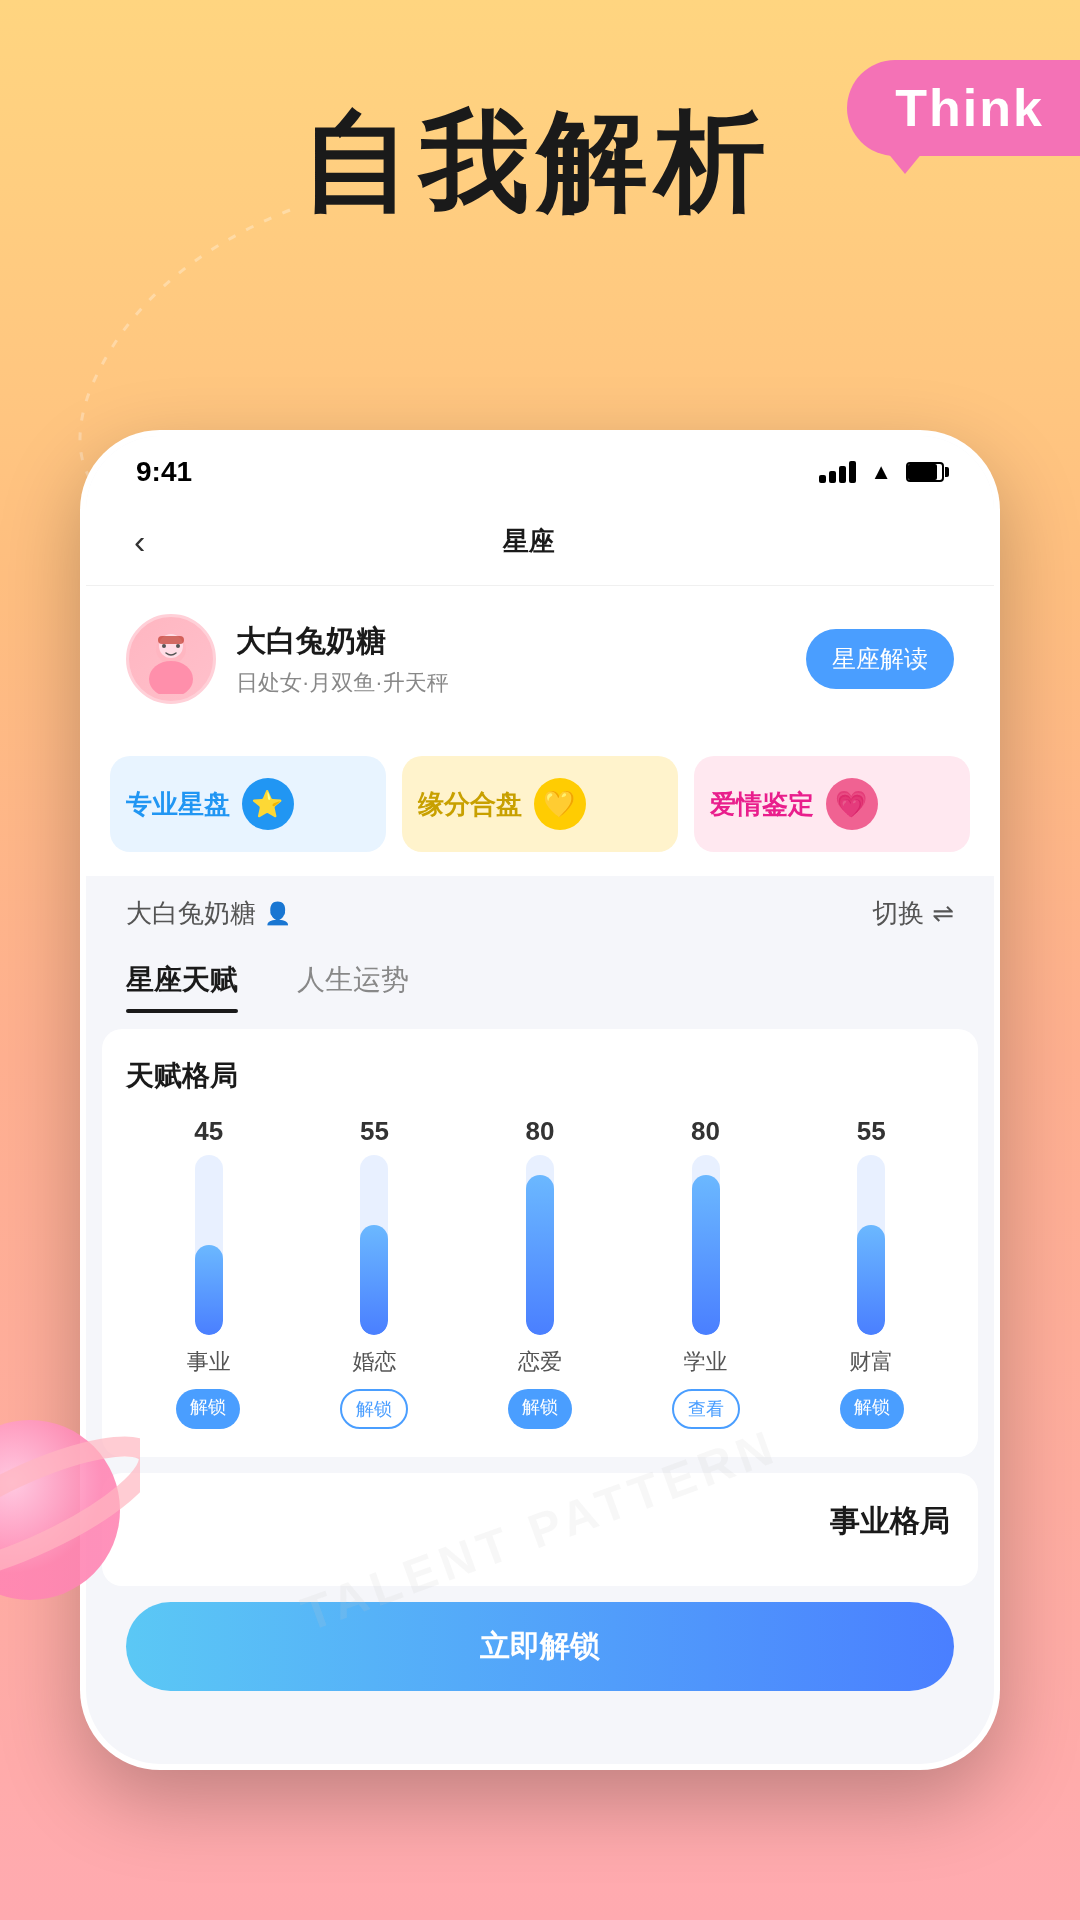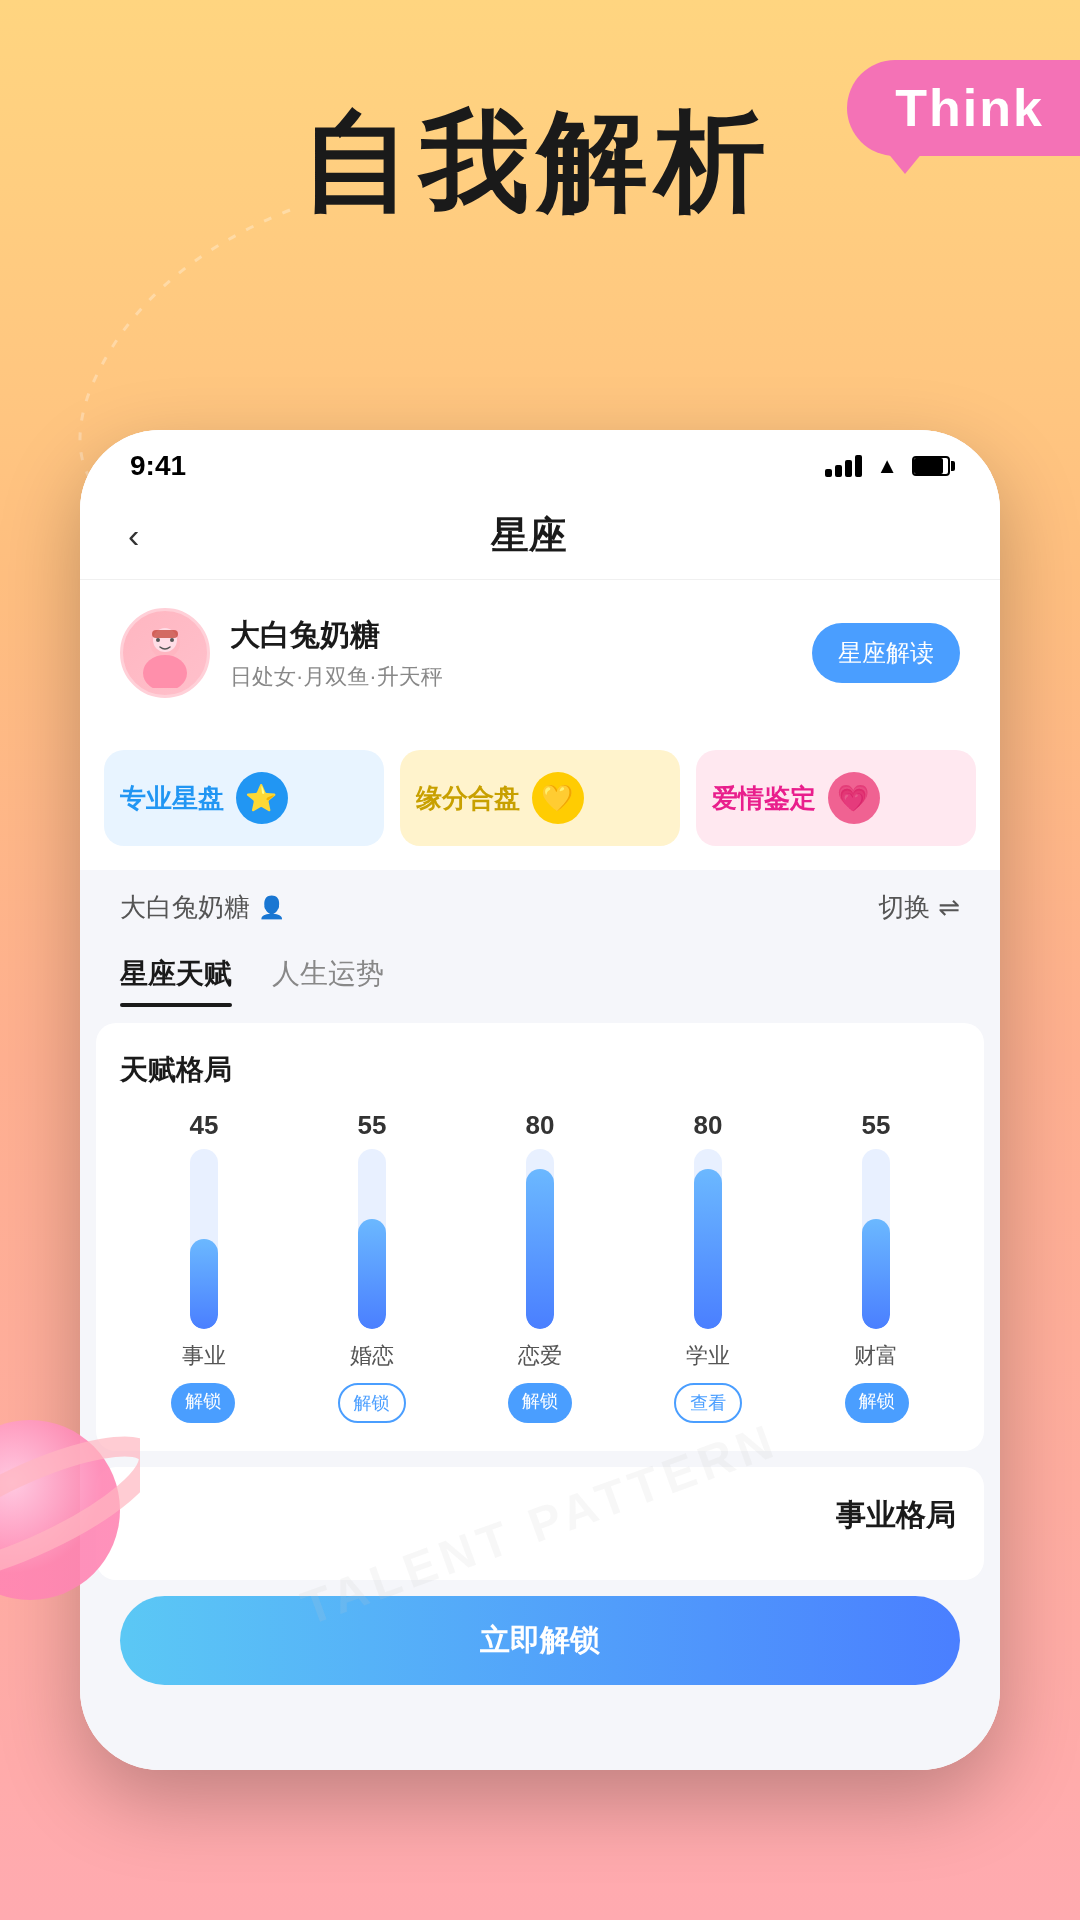--- a/index.html
+++ b/index.html
@@ -65,20 +65,21 @@
     .phone-container {
       position: absolute;
       top: 430px;
       left: 80px;
       right: 80px;
       bottom: 0;
     }
     .phone-outer {
       background: #fff;
       border-radius: 80px;
+      padding: 6px;
       box-shadow: 0 30px 80px rgba(0,0,0,0.25);
       height: 1340px;
       overflow: hidden;
       position: relative;
     }
     .phone-inner {
       background: #f5f6fa;
       border-radius: 74px;
       height: 100%;
       overflow: hidden;
@@ -150,21 +151,21 @@
     }
     .back-btn {
       font-size: 34px;
       color: #333;
       cursor: pointer;
       padding: 8px;
     }
     .nav-title {
       flex: 1;
       text-align: center;
-      font-size: 38px;
+      font-size: 26px;
       font-weight: 600;
       color: #1a1a1a;
     }
 
     
     .profile-section {
       background: white;
       padding: 28px 40px;
       display: flex;
       align-items: center;
@@ -267,21 +268,21 @@
       align-items: center;
       gap: 8px;
       cursor: pointer;
     }
 
     
     .tabs-row {
       display: flex;
       padding: 10px 40px 0;
       background: #F5F6FA;
-      gap: 40px;
+      gap: 59px;
     }
     .tab-item {
       font-size: 28px;
       padding-bottom: 14px;
       cursor: pointer;
       position: relative;
       color: #888;
     }
     .tab-item.active {
       color: #1a1a1a;

